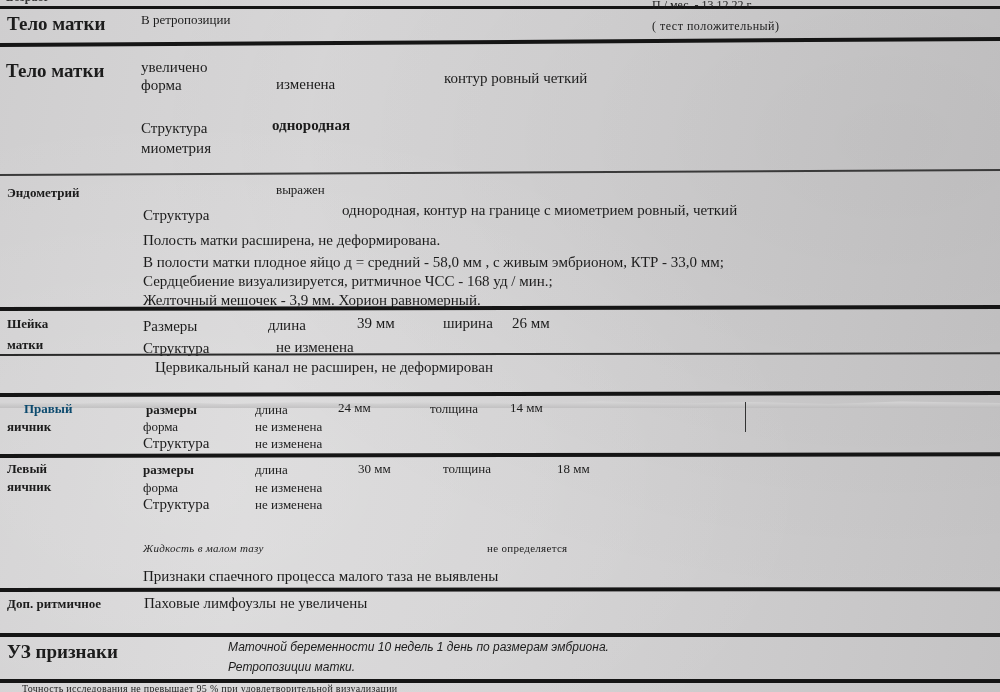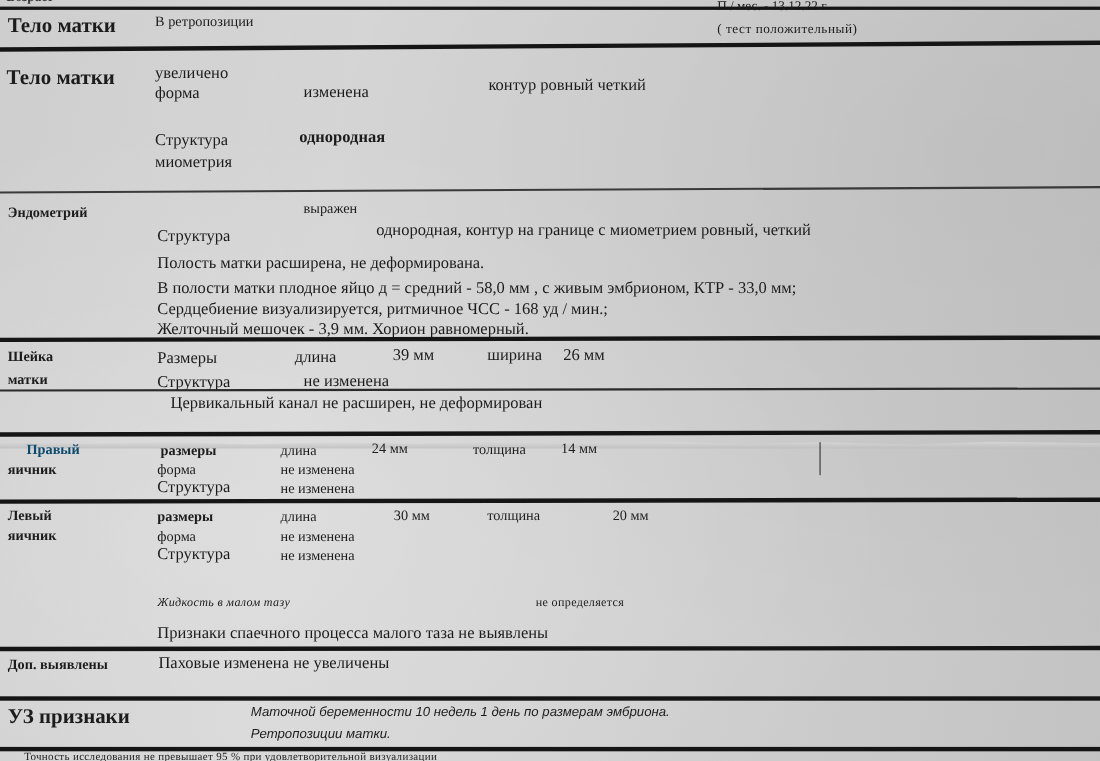--- a/index.html
+++ b/index.html
@@ -93,33 +93,33 @@
 <span class="t sm" style="top:437px; left:255px;">не изменена</span>
 <div style="position:absolute; top:402px; left:745px; width:1px; height:30px; background:#333;"></div>
 <div class="hline" style="top:454px; height:4px; transform:rotate(-0.1deg); transform-origin:left;"></div>
 
 <span class="t lbl sm" style="top:462px; left:7px;">Левый</span>
 <span class="t lbl sm" style="top:480px; left:7px;">яичник</span>
 <span class="t lbl sm" style="top:463px; left:143px;">размеры</span>
 <span class="t sm" style="top:463px; left:255px;">длина</span>
 <span class="t sm" style="top:462px; left:358px;">30 мм</span>
 <span class="t sm" style="top:462px; left:443px;">толщина</span>
-<span class="t sm" style="top:462px; left:557px;">20 мм</span>
+<span class="t sm" style="top:462px; left:557px;">18 мм</span>
 <span class="t sm" style="top:481px; left:143px;">форма</span>
 <span class="t sm" style="top:481px; left:255px;">не  изменена</span>
 <span class="t" style="top:497px; left:143px;">Структура</span>
 <span class="t sm" style="top:498px; left:255px;">не изменена</span>
 
 <span class="t xs" style="top:543px; left:143px;font-style:italic;">Жидкость  в  малом  тазу</span>
 <span class="t xs" style="top:543px; left:487px;">не определяется</span>
 <span class="t" style="top:569px; left:143px;">Признаки спаечного процесса малого таза не выявлены</span>
 <div class="hline" style="top:588px; height:4px; transform:rotate(-0.05deg); transform-origin:left;"></div>
 
-<span class="t lbl sm" style="top:597px; left:7px;">Доп. выявлены</span>
-<span class="t" style="top:596px; left:144px;">Паховые  изменена не  увеличены</span>
+<span class="t lbl sm" style="top:597px; left:7px;">Доп. ритмичное</span>
+<span class="t" style="top:596px; left:144px;">Паховые  лимфоузлы не  увеличены</span>
 <div class="hline" style="top:633px; height:4px;"></div>
 
 <span class="t lbl big" style="top:642px; left:7px;">УЗ  признаки</span>
 <span class="t ital sans med" style="top:641px; left:228px;">Маточной беременности  10 недель  1 день по размерам эмбриона.</span>
 <span class="t ital sans med" style="top:661px; left:228px;">Ретропозиции матки.</span>
 <div class="hline" style="top:679px; height:4px;"></div>
 
 <span class="t xs" style="top:684px; left:22px; font-size:10px;">Точность  исследования  не  превышает  95 %  при  удовлетворительной  визуализации</span>
 
 </body></html>

